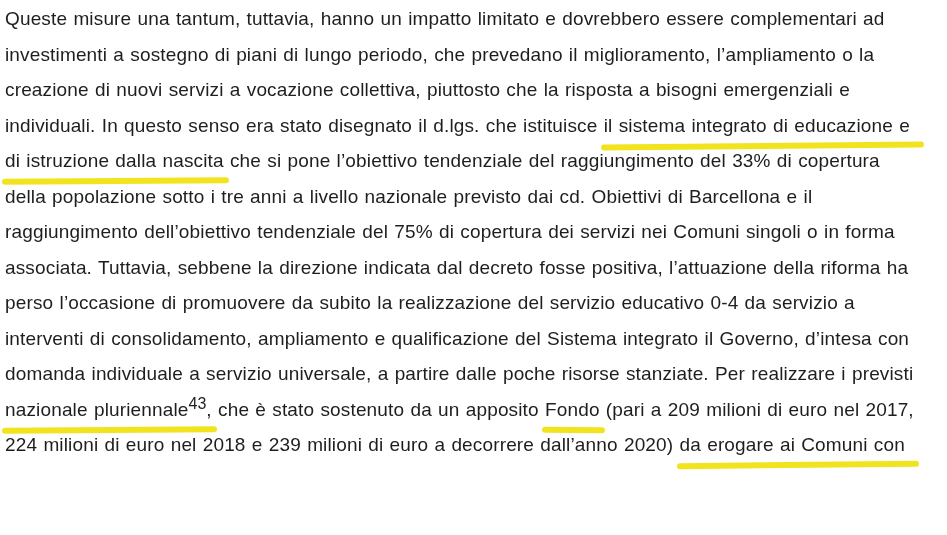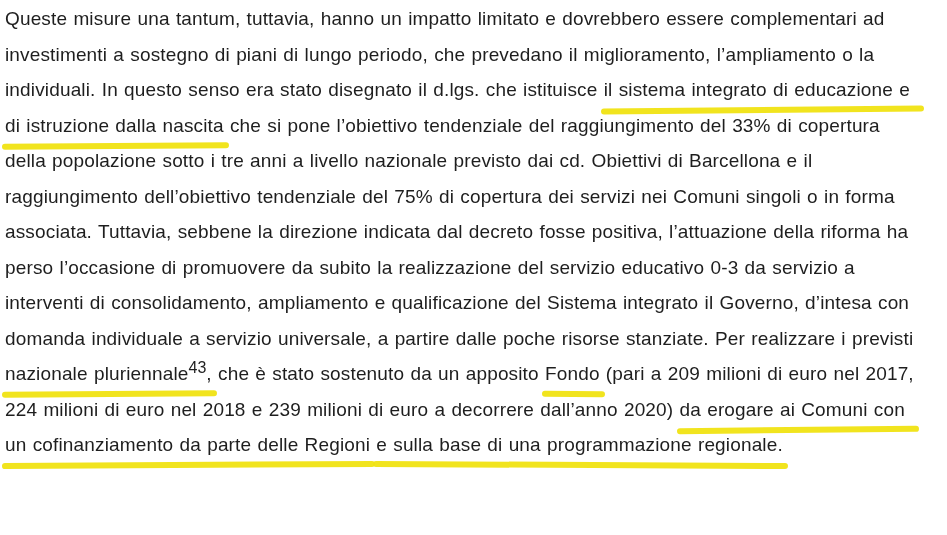--- a/index.html
+++ b/index.html
@@ -62,37 +62,37 @@
 </style>
 </head>
 <body>
 
 <div class="page">
 
   <div class="line"><span class="seg">Queste misure una tantum, tuttavia, hanno un impatto limitato e dovrebbero essere complementari ad</span></div>
 
   <div class="line"><span class="seg">investimenti a sostegno di piani di lungo periodo, che prevedano il miglioramento, l’ampliamento o la</span></div>
 
+  <div class="line"><span class="seg">creazione di nuovi servizi a vocazione collettiva, piuttosto che la risposta a bisogni emergenziali e</span></div>
 
   <div class="line"><span class="seg">individuali. In questo senso era stato disegnato il d.lgs. che istituisce </span><span class="hl ext"><span class="seg">il </span><span class="seg bold">sistema integrato di educazione e</span></span></div>
 
   <div class="line"><span class="hl"><span class="seg bold">di istruzione dalla nascita</span></span><span class="seg"> che si pone l’obiettivo tendenziale del raggiungimento del 33% di copertura</span></div>
 
   <div class="line"><span class="seg">della popolazione sotto i tre anni a livello nazionale previsto dai cd. Obiettivi di Barcellona e il</span></div>
 
   <div class="line"><span class="seg">raggiungimento dell’obiettivo tendenziale del 75% di copertura dei servizi nei Comuni singoli o in forma</span></div>
 
   <div class="line"><span class="seg">associata. Tuttavia, sebbene la direzione indicata dal decreto fosse positiva, l’attuazione della riforma ha</span></div>
 
-  <div class="line"><span class="seg">perso l’occasione di promuovere da subito la realizzazione del servizio educativo 0-3 da servizio a</span></div>
+  <div class="line"><span class="seg">perso l’occasione di promuovere da subito la realizzazione del servizio educativo 0-4 da servizio a</span></div>
 
   <div class="line"><span class="seg">interventi di consolidamento, ampliamento e qualificazione del Sistema integrato il Governo, d’intesa con</span></div>
 
   <div class="line"><span class="seg">domanda individuale a servizio universale, a partire dalle poche risorse stanziate. Per realizzare i previsti</span></div>
 
 
   <div class="line"><span class="hl"><span class="seg">nazionale pluriennale</span><sup class="fnref">43</sup><span class="seg">,</span></span><span class="seg"> che è stato sostenuto da un apposito </span><span class="hl tilt"><span class="seg">Fondo</span></span><span class="seg"> (pari a 209 milioni di euro nel 2017,</span></div>
 
   <div class="line"><span class="seg">224 milioni di euro nel 2018 e 239 milioni di euro a decorrere dall’anno 2020) </span><span class="hl ext"><span class="seg">da erogare ai Comuni con</span></span></div>
 
-  <div class="line"><span class="hl"><span class="seg">un cofinanziamento da parte delle Regioni</span></span><span class="seg"> </span><span class="hl tilt"><span class="seg">e sulla base di una programmazione regionale.</span></span></div>
 
 </div>
 
 </body></html>

